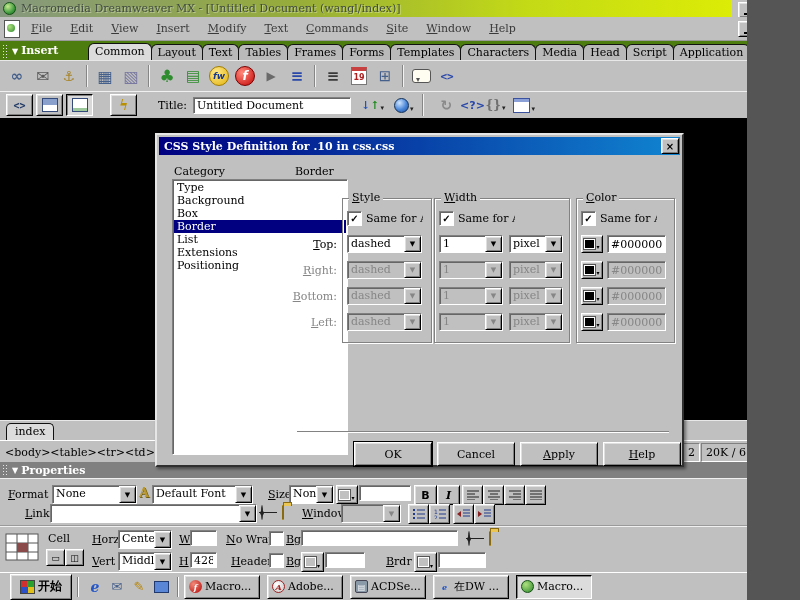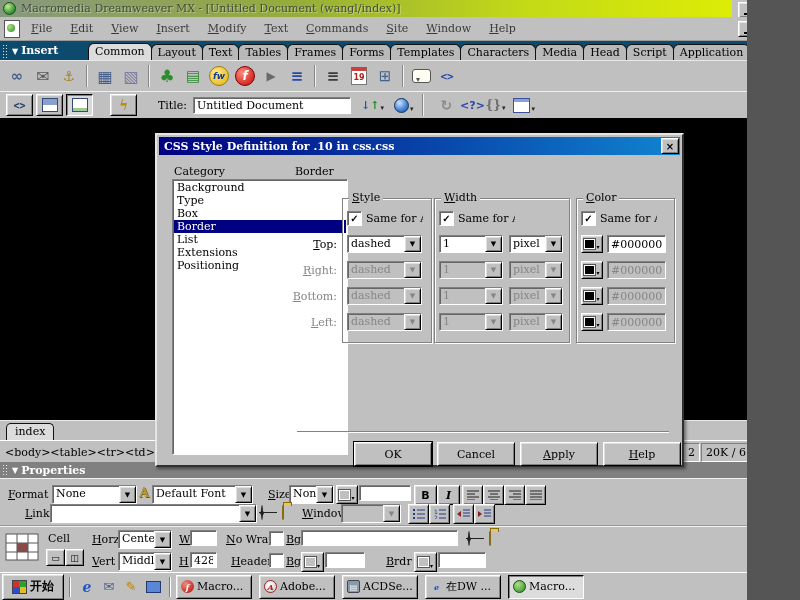--- a/index.html
+++ b/index.html
@@ -32,21 +32,21 @@
 
   
   .menubar{left:0;top:17px;width:800px;height:23px;background:#c0c0c0;}
   .mdoc{left:4px;top:3px;width:14px;height:16px;background:#fff;border:1px solid #555;}
   .mdoc i{position:absolute;left:2px;top:3px;width:8px;height:8px;border-radius:50%;
           background:radial-gradient(circle at 35% 35%,#aee07e,#2d8a2d);display:block;}
   .menu-items{left:22px;top:0;height:23px;display:flex;align-items:center;}
   .menu-item{padding:3px 9px;color:#3a3a3a;}
 
   
-  .insertbar{left:0;top:40px;width:800px;height:20px;background:#0c4a6e;border-top:1px solid #9a9a9a;}
+  .insertbar{left:0;top:40px;width:800px;height:20px;background:#4d7c0f;border-top:1px solid #9a9a9a;}
   .grip{left:2px;top:3px;width:6px;height:14px;
         background-image:radial-gradient(#e6e6e6 34%,rgba(0,0,0,0) 36%);background-size:3px 3px;}
   .ins-label{left:12px;top:3px;color:#fff;font-weight:bold;}
   .ins-caret{color:#fff;font-size:8px;margin-right:3px;}
   .tabs{left:88px;bottom:0;display:flex;align-items:flex-end;position:absolute;}
   .tab{height:15px;padding:1px 6px 0 6px;background:#b9b9b9;border:1px solid #111;border-bottom:none;
        border-radius:6px 6px 0 0;margin-right:-1px;color:#000;white-space:nowrap;}
   .tab.active{background:#dcdcdc;height:16px;}
   .ins-opts{right:10px;top:4px;color:#d6d6d6;font-size:11px;}
 
@@ -171,21 +171,21 @@
   .target::after{content:"";position:absolute;left:-3px;top:50%;width:18px;height:0;border-top:1px solid #222;margin-top:-1px;}
   .folder{width:16px;height:11px;background:#ecc654;border:1px solid #8a6a10;position:relative;border-radius:1px;}
   .folder::before{content:"";position:absolute;top:-4px;left:0;width:7px;height:3px;background:#ecc654;border:1px solid #8a6a10;border-bottom:none;}
   .helpc{width:14px;height:14px;border-radius:50%;border:1px solid #333;display:flex;align-items:center;justify-content:center;font-size:9px;font-weight:bold;}
   .pencil{color:#b8962a;font-size:13px;}
   .pdiv{position:absolute;left:0;top:46px;width:800px;border-top:1px solid #9a9a9a;border-bottom:1px solid #f0f0f0;}
   .collapse{display:flex;align-items:center;justify-content:center;font-size:8px;}
 
   
   .taskbar{left:0;top:572px;width:800px;height:28px;background:#c0c0c0;border-top:1px solid #fff;display:flex;align-items:center;box-sizing:border-box;}
-  .start{margin-left:2px;width:60px;height:24px;display:flex;align-items:center;justify-content:center;gap:3px;font-weight:bold;font-size:12px;}
+  .start{margin-left:10px;width:60px;height:24px;display:flex;align-items:center;justify-content:center;gap:3px;font-weight:bold;font-size:12px;}
   .winflag{width:13px;height:12px;background:conic-gradient(#2ca02c 0 25%,#e0c01c 0 50%,#2c50c8 0 75%,#d03030 0);border:1px solid #444;}
   .tsep{width:0;height:20px;border-left:1px solid #808080;border-right:1px solid #fff;margin:0 5px;}
   .ql{display:flex;gap:4px;margin:0 2px;}
   .qli{width:18px;height:18px;display:flex;align-items:center;justify-content:center;font-size:13px;}
   .q-ie,.t-ie{color:#2456c8;font-weight:bold;font-style:italic;font-size:14px;}
   .q-mail{color:#46608c;}
   .q-paint{color:#b8860b;}
   .q-desk{width:13px;height:10px;background:#5a86d8;border:1px solid #203a70;}
   .task{width:76px;height:24px;margin-right:7px;display:flex;align-items:center;gap:3px;padding:0 4px;box-sizing:border-box;
         overflow:hidden;white-space:nowrap;}
@@ -367,22 +367,22 @@
         <span>CSS Style Definition for .10 in css.css</span>
       </div>
     <div class="dlg-close btn3d">
         <span>×</span>
       </div>
 
     <span class="lbl-cat">Category</span>
     <span class="lbl-panel">Border</span>
 
     <div class="catlist sunk">
+      <div class="cat">Type</div>
       <div class="cat">Background</div>
-      <div class="cat">Type</div>
       <div class="cat">Box</div>
       <div class="cat sel">Border</div>
       <div class="cat">List</div>
       <div class="cat">Extensions</div>
       <div class="cat">Positioning</div>
     </div>
 
     <div class="grp grp-style">
         <span class="grp-cap u1">Style</span>
       </div>

